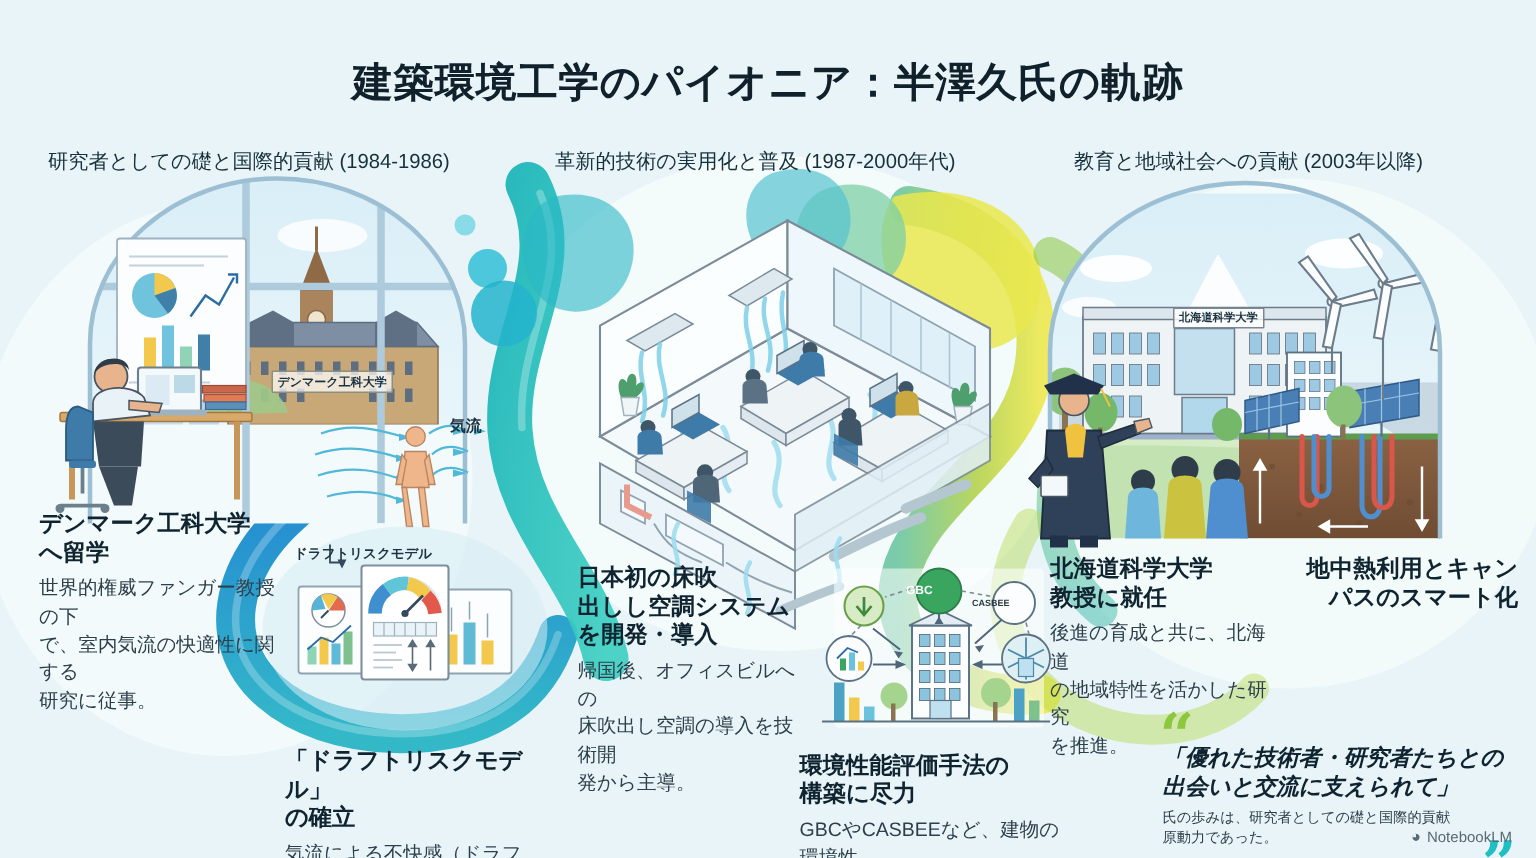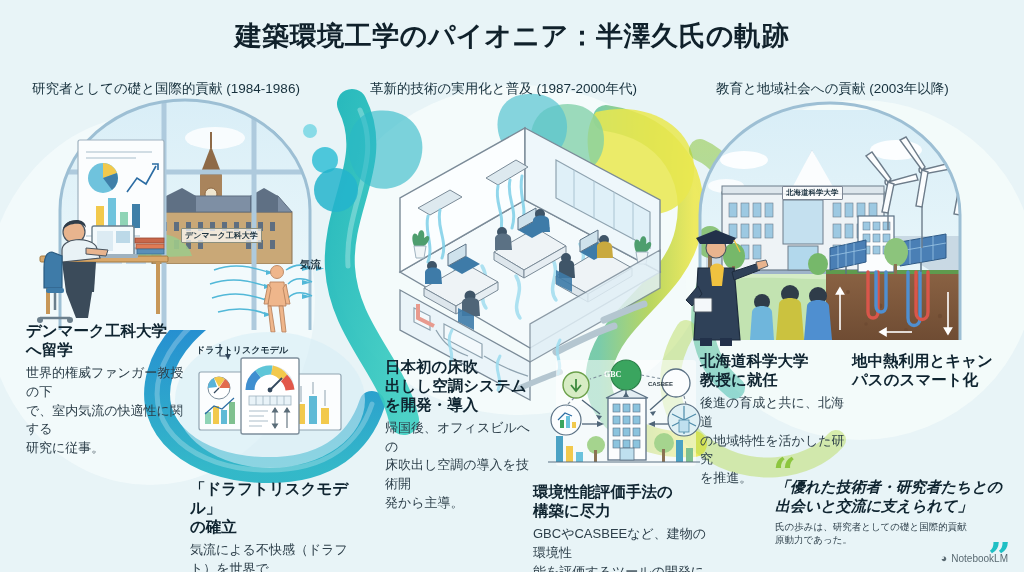--- a/index.html
+++ b/index.html
@@ -2,21 +2,21 @@
 <html lang="ja"><head>
 <meta charset="utf-8">
 <style>
   html,body{margin:0;padding:0;}
   body{
     width:1024px;height:572px;overflow:hidden;
     font-family:"Liberation Sans","DejaVu Sans",sans-serif;
     background:#e8f4f7;
     position:relative;
   }
-  #stage{position:absolute;inset:0;overflow:hidden;}
+  #stage{position:absolute;inset:0;overflow:hidden;margin-top:19px;}
   .bg{position:absolute;inset:0;}
 
   
   .title{
     position:absolute;left:0;right:0;top:18px;text-align:center;
     font-size:27px;font-weight:bold;color:#10212b;letter-spacing:.5px;
     z-index:40;
   }
   .sec-head{
     position:absolute;top:80px;font-size:13.5px;font-weight:normal;
@@ -33,21 +33,21 @@
     margin:0 0 4px 0;white-space:pre-line;
   }
   .cap .body{
     font-size:13px;color:#2d3f4a;line-height:1.45;white-space:pre-line;
   }
   #cap0{left:26px;top:322px;width:160px;}
   #cap1{left:190px;top:480px;width:175px;}
   #cap2{left:385px;top:358px;width:155px;}
   #cap3{left:533px;top:483px;width:180px;}
   #cap4{left:700px;top:352px;width:150px;}
-  #cap5{left:852px;top:352px;width:160px;}
+  #cap5{left:852px;top:352px;width:160px;text-align:right;}
 
   
   #quote{position:absolute;left:775px;top:478px;width:230px;z-index:44;}
   #quote .qmark{
     position:absolute;font-size:40px;font-weight:bold;line-height:.6;
     font-family:"DejaVu Serif",serif;
   }
   #quote .qm-open{left:-2px;top:-18px;color:#8dc63f;}
   #quote .qm-close{right:-6px;bottom:-22px;color:#20bfc4;}
   #quote .qtxt{
@@ -68,21 +68,21 @@
   .ilabel{
     position:absolute;z-index:35;font-size:8.5px;font-weight:bold;color:#1d3340;
     white-space:nowrap;
   }
   #lbl-dtu{left:181px;top:228px;font-size:8px;background:rgba(255,255,255,.72);
     padding:1px 3px;border:.6px solid #8a8f7e;border-radius:1px;}
   #lbl-kiryu{left:300px;top:258px;font-size:10.5px;}
   #lbl-draft{left:196px;top:344px;font-size:9px;}
   #lbl-hsu{left:782px;top:186px;font-size:7.5px;background:rgba(255,255,255,.8);
     padding:1px 3px;border:.6px solid #7d8694;border-radius:1px;}
-  #lbl-gbc{left:604px;top:370px;font-size:8px;color:#fff;font-family:Liberation Serif, serif;}
+  #lbl-gbc{left:604px;top:370px;font-size:8px;color:#fff;}
   #lbl-casbee{left:648px;top:381px;font-size:6px;color:#2b3a42;}
 </style>
 </head>
 <body>
 
 <div id="stage">
 
   <svg class="bg" viewBox="0 0 1024 572" preserveAspectRatio="none">
     <defs>
       <linearGradient id="gRib1" x1="0" y1="0" x2="0" y2="1">

